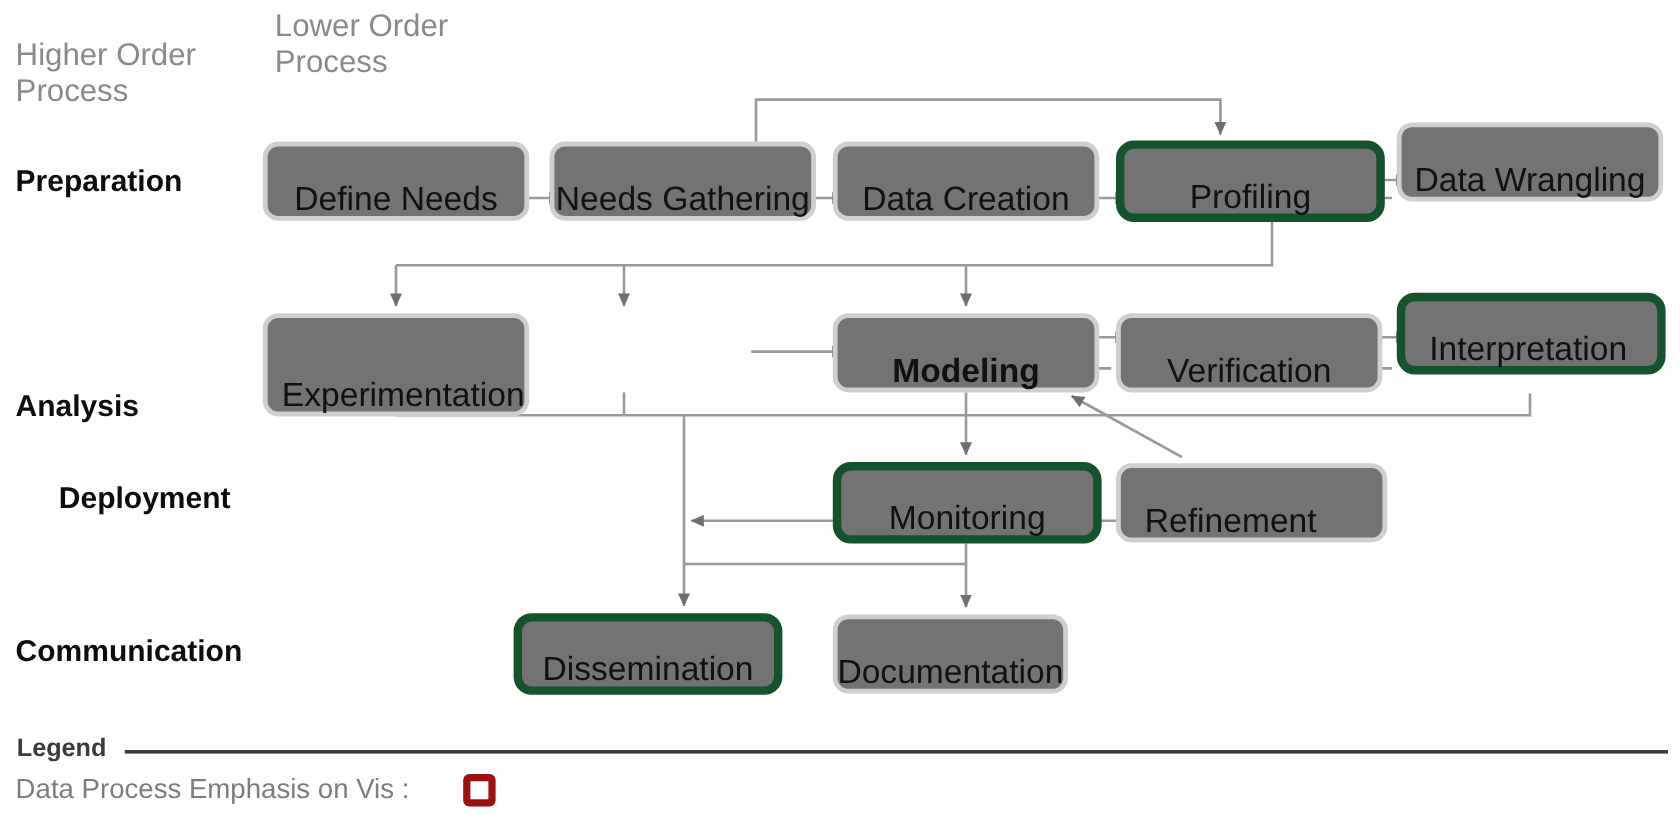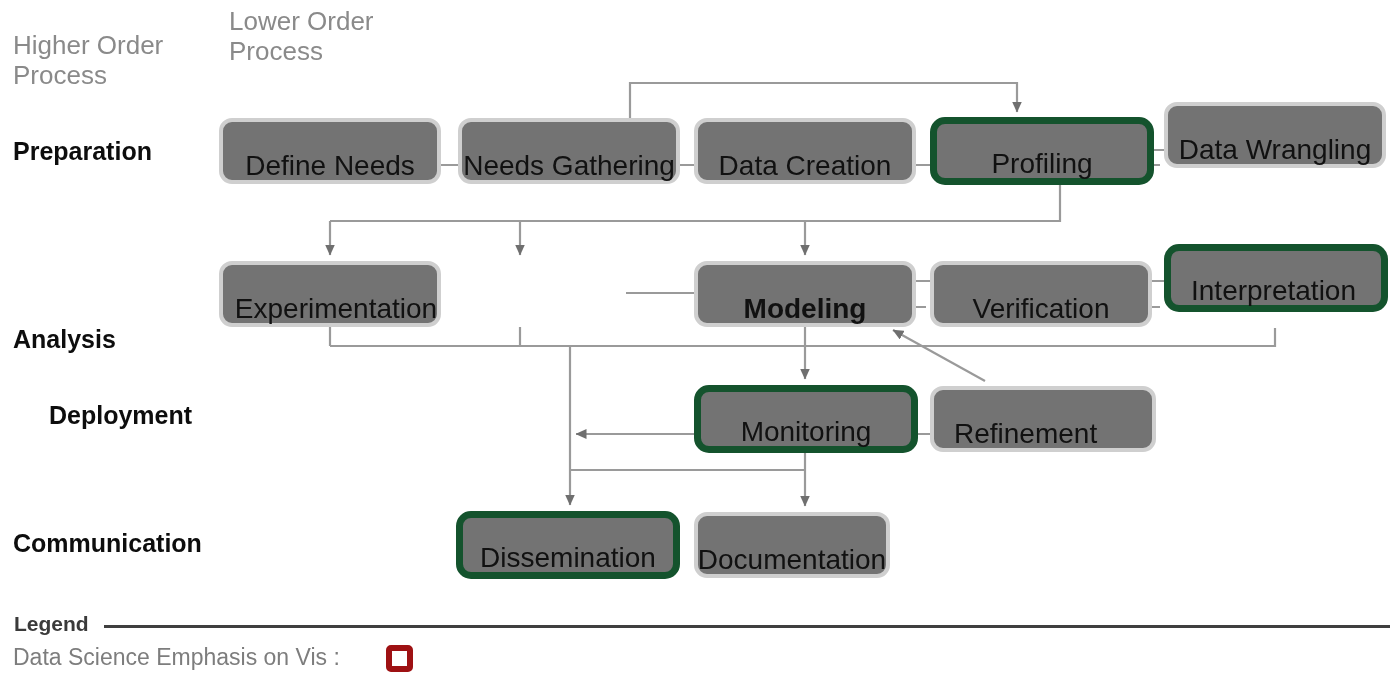--- a/index.html
+++ b/index.html
@@ -118,45 +118,45 @@
   <div class="node gray" style="left:694px;top:118px;width:222px;height:66px;">
     <span>Data Creation</span>
   </div>
   <div class="node red" style="left:930px;top:117px;width:224px;height:68px;">
     <span>Profiling</span>
   </div>
   <div class="node gray" style="left:1164px;top:102px;width:222px;height:66px;">
     <span>Data Wrangling</span>
   </div>
 
-  <div class="node gray" style="left:219px;top:261px;width:222px;height:66px;padding-left:12px;">
+  <div class="node gray" style="left:219px;top:261px;width:222px;height:86px;padding-left:12px;">
     <span>Experimentation</span>
   </div>
   <div class="node gray" style="left:694px;top:261px;width:222px;height:66px;font-weight:bold;">
     <span>Modeling</span>
   </div>
   <div class="node gray" style="left:930px;top:261px;width:222px;height:66px;">
     <span>Verification</span>
   </div>
   <div class="node red leftalign" style="left:1164px;top:244px;width:224px;height:68px;">
     <span>Interpretation</span>
   </div>
 
   <div class="node red" style="left:694px;top:385px;width:224px;height:68px;">
     <span>Monitoring</span>
   </div>
   <div class="node gray leftalign" style="left:930px;top:386px;width:226px;height:66px;">
     <span>Refinement</span>
   </div>
 
-  <div class="node red" style="left:456px;top:511px;width:224px;height:68px;">
+  <div class="node red" style="left:428px;top:511px;width:224px;height:68px;">
     <span>Dissemination</span>
   </div>
   <div class="node gray" style="left:694px;top:512px;width:196px;height:66px;">
     <span>Documentation</span>
   </div>
 
   <div class="legend-title">Legend</div>
   <div class="legend-rule"></div>
-  <div class="legend-text">Data Science Emphasis on Vis :</div>
+  <div class="legend-text">Data Process Emphasis on Vis :</div>
   <div class="legend-swatch"></div>
 
 </div>
 
 </body></html>

